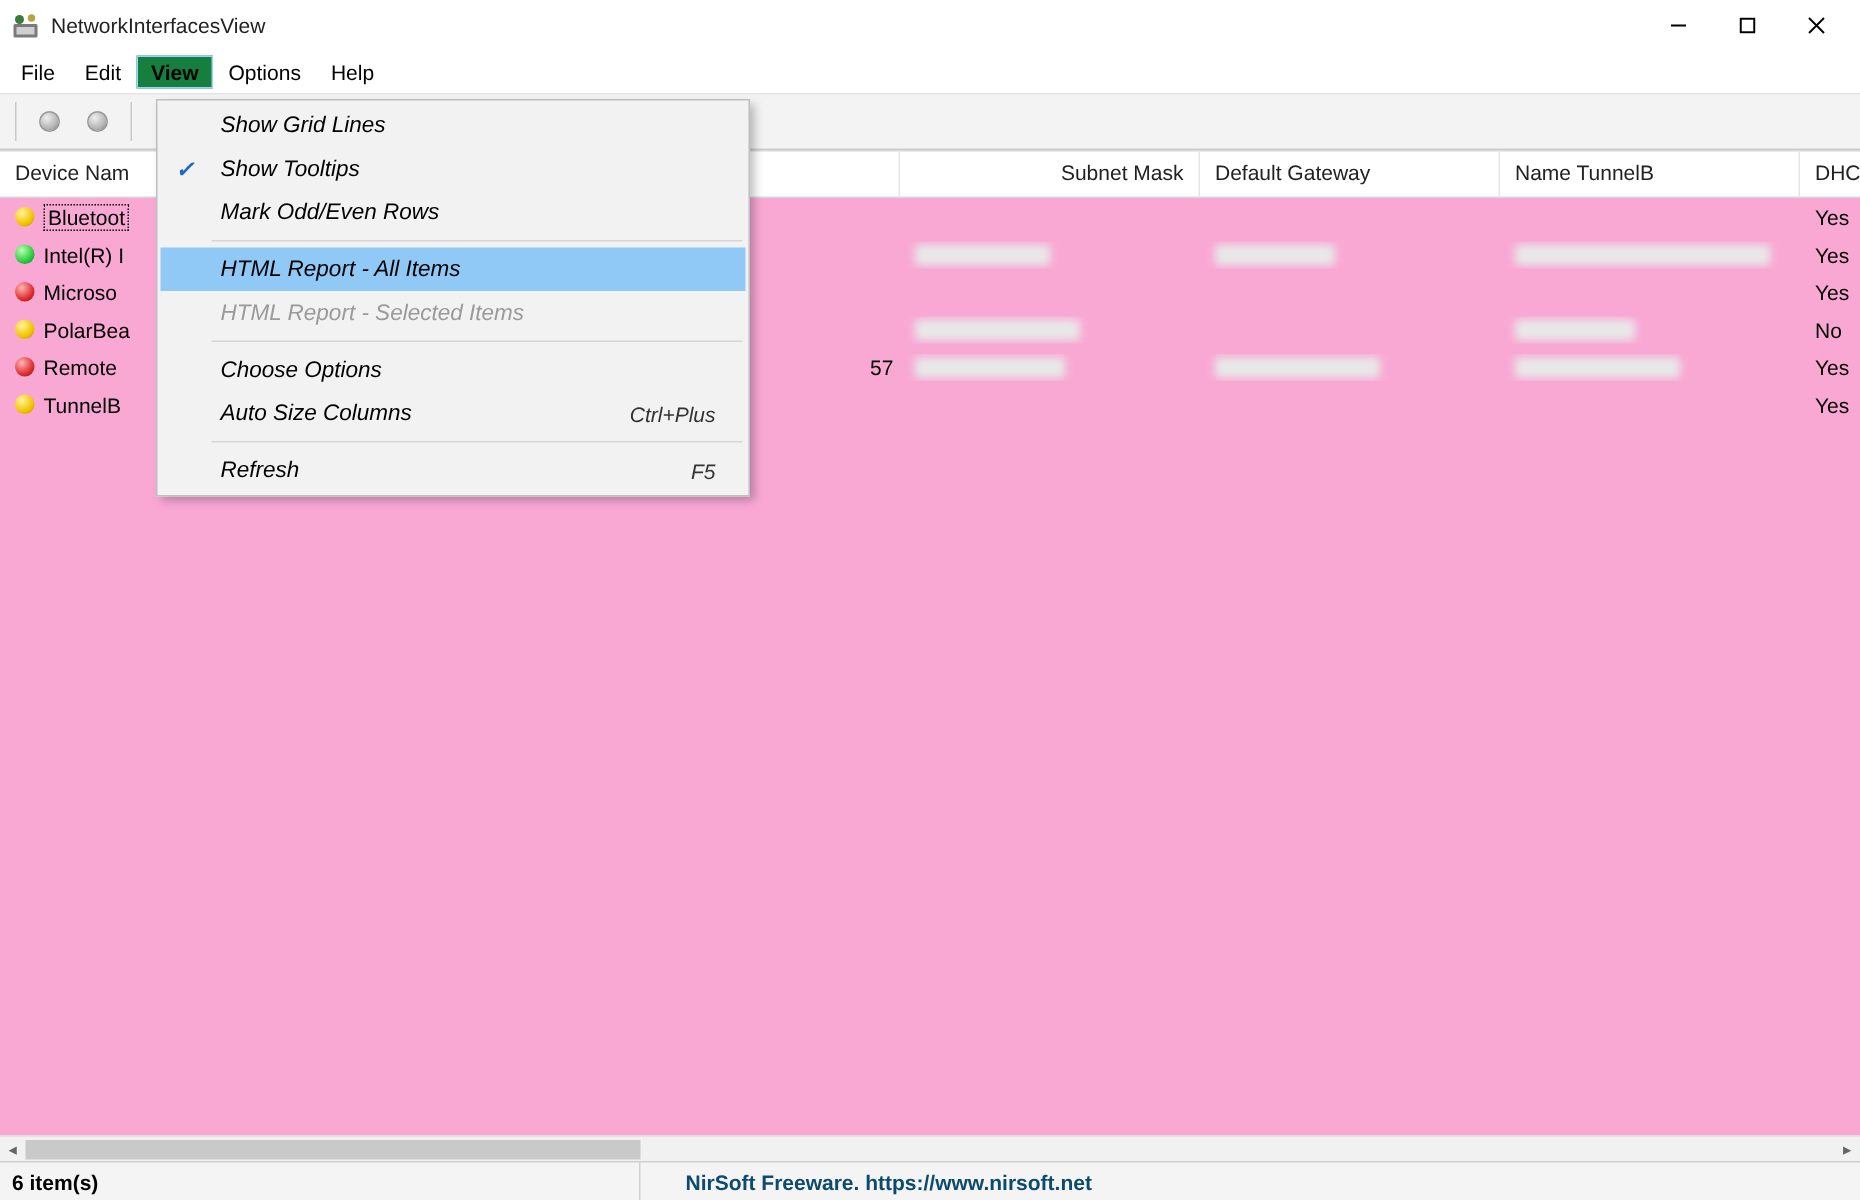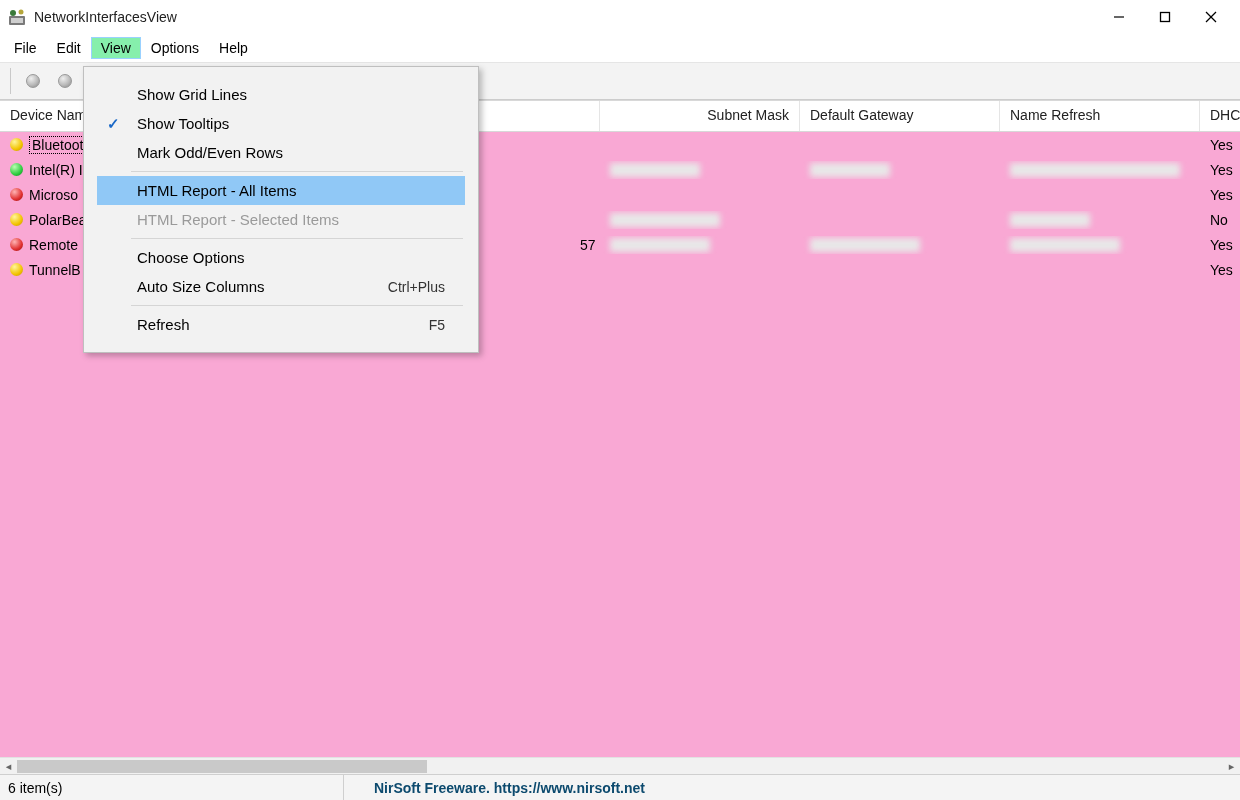--- a/index.html
+++ b/index.html
@@ -48,23 +48,24 @@
     height: 28px;
     padding: 0 4px;
     background: #fff;
     font-size: 14px;
   }
   .menu-item {
     padding: 3px 10px;
     cursor: default;
   }
   .menu-item.open {
-    background: #86efac;
+    background: #15803d;
     border: 1px solid #99d1ff;
     padding: 2px 9px;
+    font-weight: bold;
   }
 
   
   .toolbar {
     height: 38px;
     background: #f3f3f3;
     border-top: 1px solid #e5e5e5;
     border-bottom: 1px solid #ccc;
     display:flex;
     align-items:center;
@@ -147,27 +148,28 @@
     background: #e8e8e8;
     filter: blur(3px);
     height: 14px;
     border-radius:2px;
   }
 
   
   .dropdown {
     position: absolute;
     top: 66px;
-    left: 83px;
+    left: 104px;
     width: 396px;
     background: #f2f2f2;
     border: 1px solid #bfbfbf;
     box-shadow: 3px 3px 6px rgba(0,0,0,0.25);
-    padding: 13px;
+    padding: 2px;
     z-index: 50;
+    font-style: italic;
   }
   .dd-item {
     display:flex;
     align-items:center;
     height: 29px;
     padding: 0 20px 0 40px;
     font-size: 15px;
     color: #000;
     position:relative;
   }
@@ -226,21 +228,21 @@
     display:flex;
     align-items:center;
     font-size:14px;
   }
   .statusbar .cell {
     padding: 0 8px;
     border-right:1px solid #cfcfcf;
     height:100%;
     display:flex; align-items:center;
   }
-  .statusbar .cell.left { width: 344px; }
+  .statusbar .cell.left { width: 427px; font-weight: bold; }
   .statusbar .link { color:#0c4a6e; font-weight:600;margin-left:22px; }
 
   
   .partial-ip { color:#000; }
 </style>
 </head>
 <body>
 
 <div class="titlebar">
   <span class="app-icon">
@@ -292,21 +294,21 @@
   <div class="sep"></div>
 </div>
 
 <div class="table-wrap">
   <div class="table-inner">
     <div class="thead">
       <div class="th col-name">Device Nam</div>
       <div class="th col-ip"></div>
       <div class="th col-mask">Subnet Mask</div>
       <div class="th col-gw">Default Gateway</div>
-      <div class="th col-ns">Name Refresh</div>
+      <div class="th col-ns">Name TunnelB</div>
       <div class="th col-dhcp">DHCP</div>
     </div>
     <div class="tbody" id="tbody">
         <div class="tr">
           <div class="td col-name">
             <span class="bullet yellow"></span>
             <span class="focus-box">Bluetoot</span>
           </div>
           <div class="td col-ip"></div>
           <div class="td col-mask"></div>

